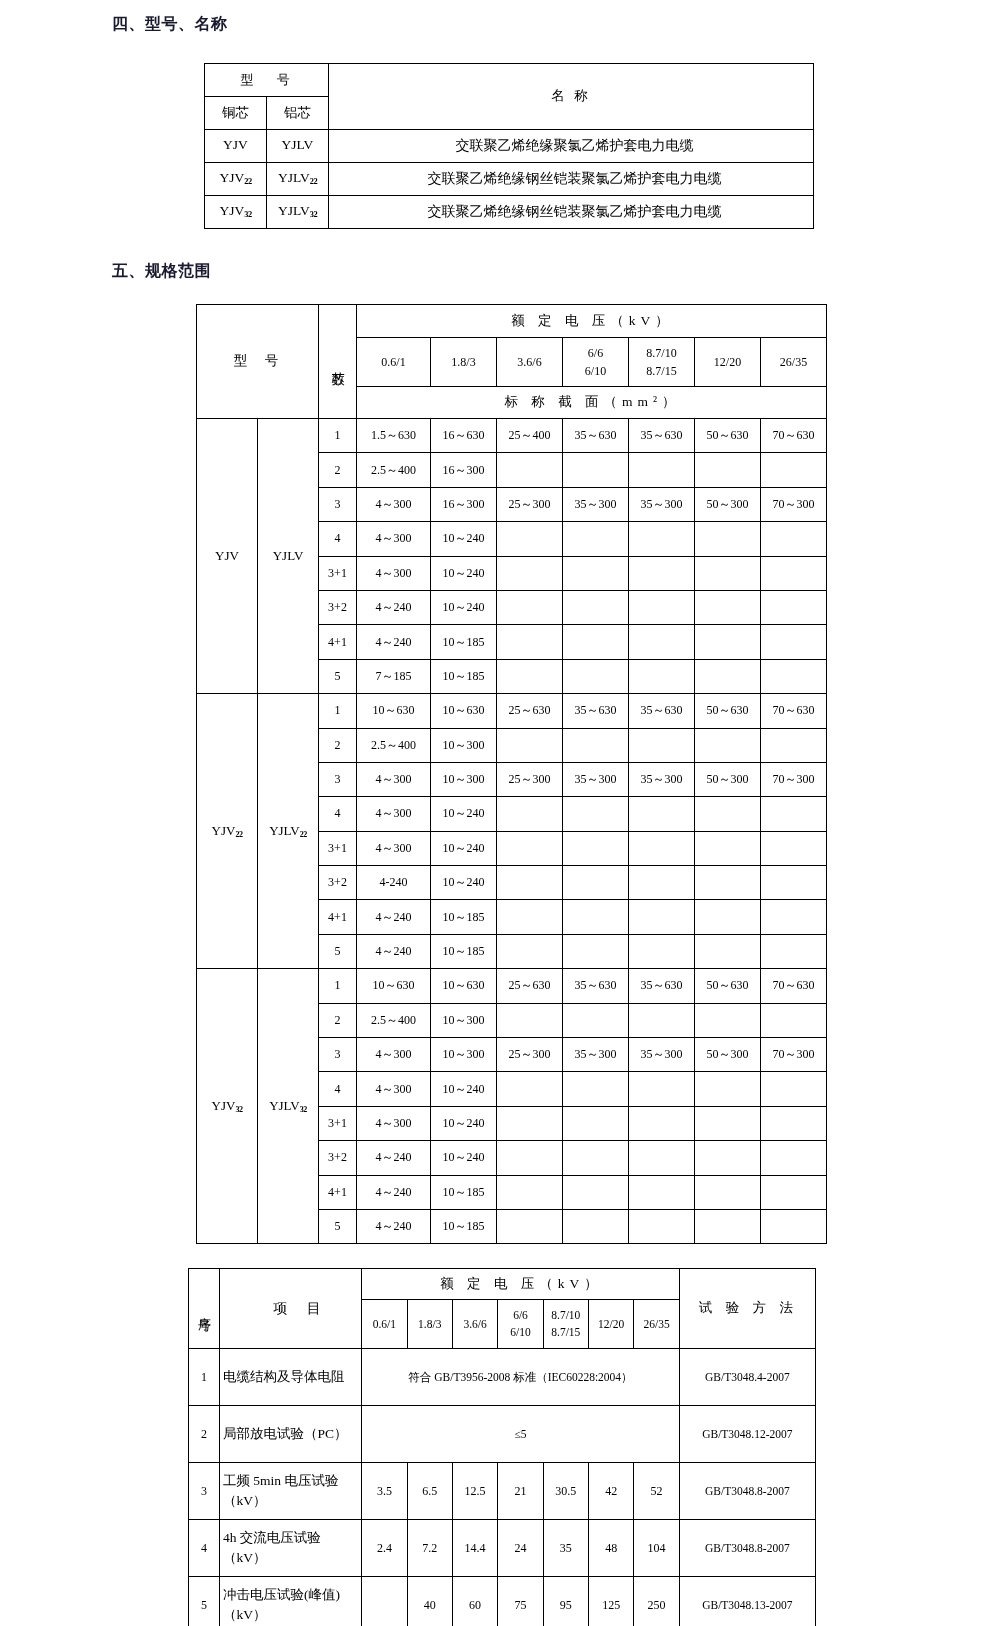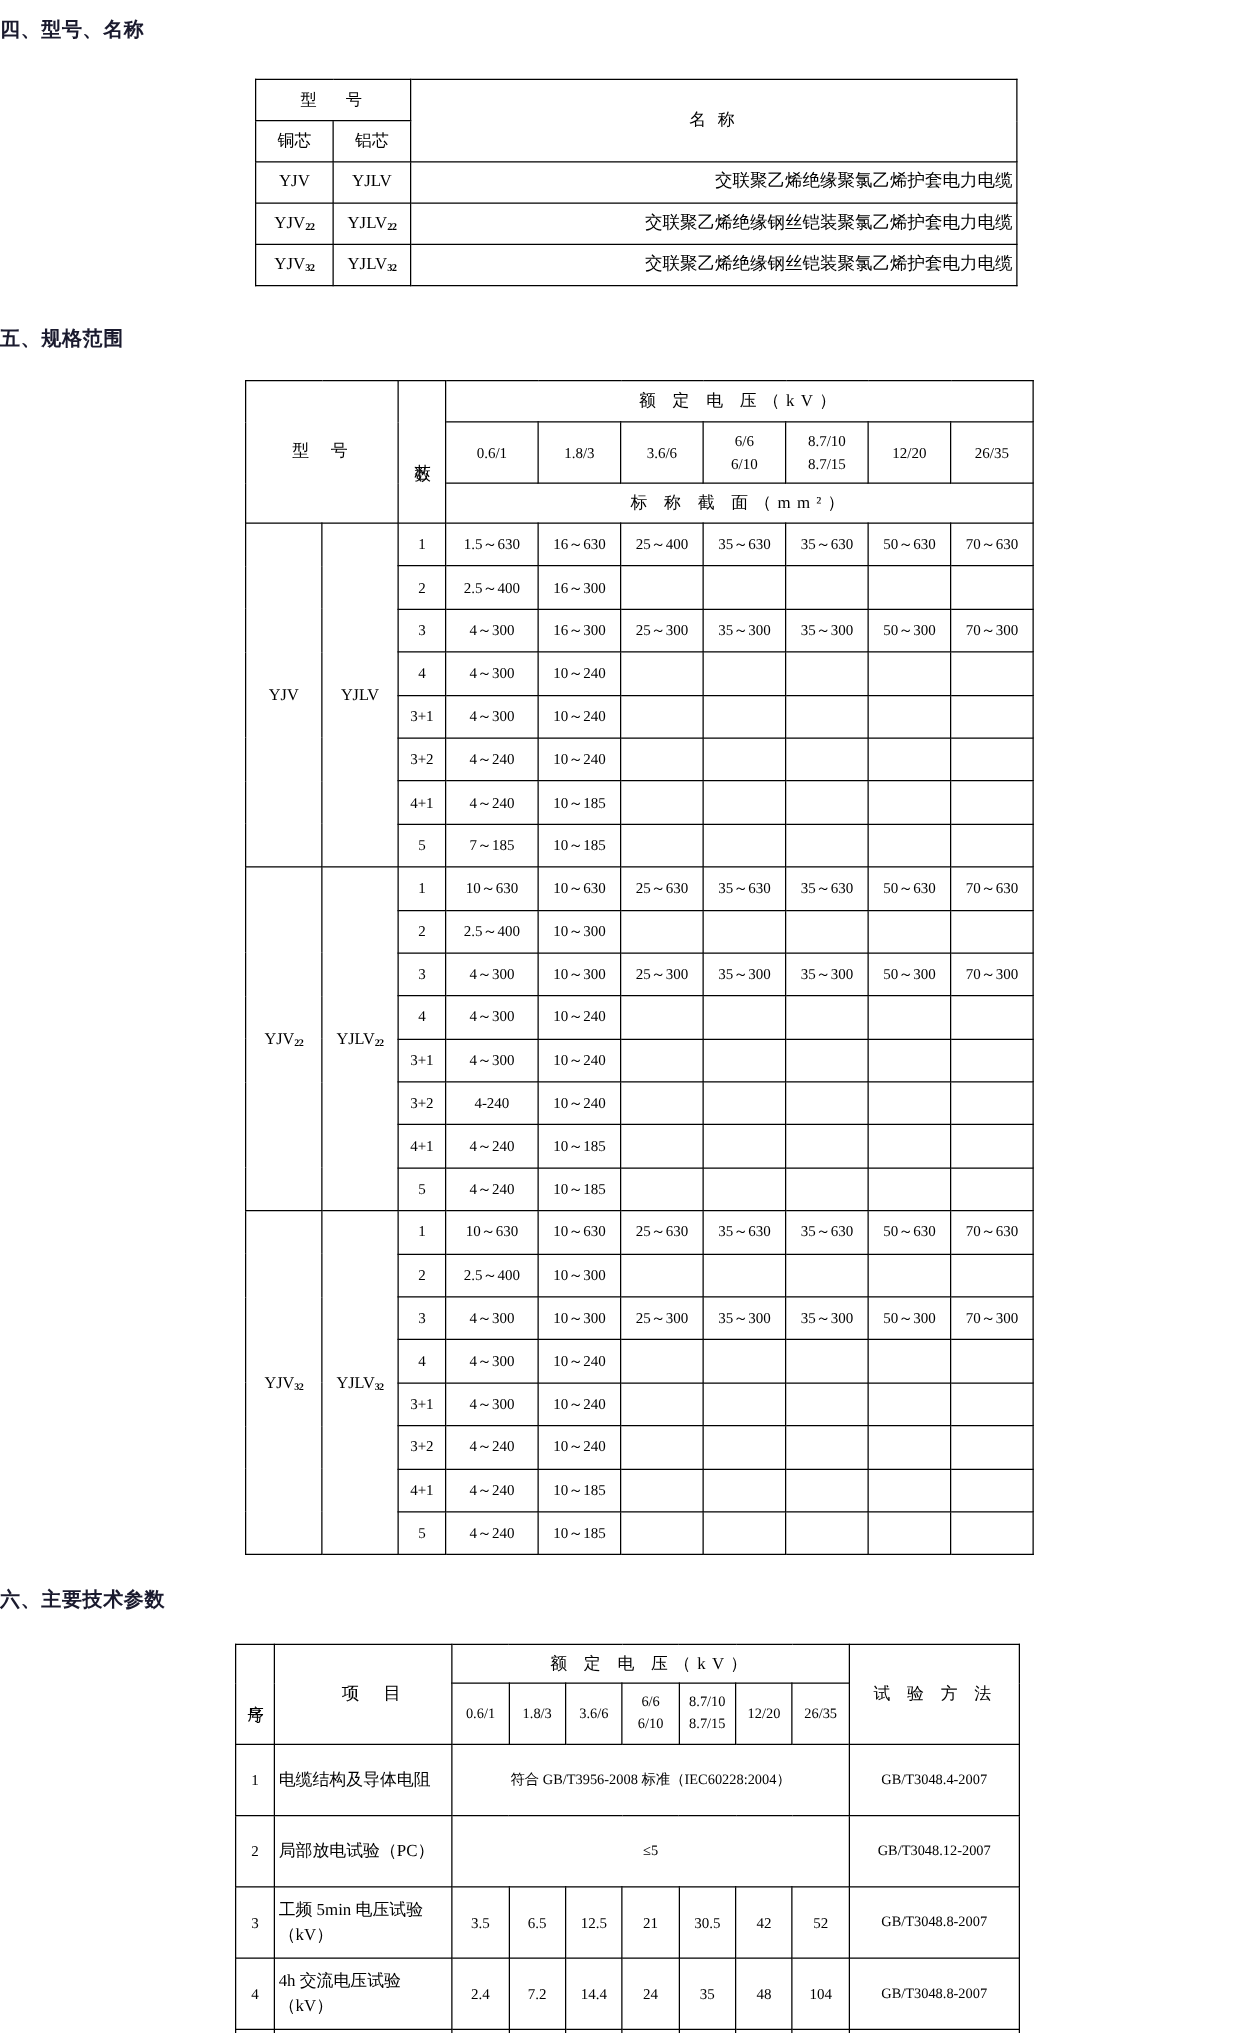--- a/index.html
+++ b/index.html
@@ -22,21 +22,21 @@
   }
   h2.section-heading {
     font-family: "Liberation Sans", "DejaVu Sans", sans-serif;
     font-weight: bold;
     font-size: 16px;
     color: #1a1a2e;
     margin: 0;
     padding: 0;
     letter-spacing: 0.5px;
   }
-  .heading-wrap { }
+  .heading-wrap { padding-left: 112px; }
 
   
   table.doc-tbl {
     border-collapse: collapse;
     font-family: "Liberation Serif", "DejaVu Serif", serif;
     font-size: 13px;
     table-layout: fixed;
   }
   table.doc-tbl td, table.doc-tbl th {
     border: 1px solid #000000;
@@ -50,21 +50,21 @@
   
   #tbl-model {
     width: 610px;
     margin-left: 204px;
     margin-top: 28px;
   }
   #tbl-model td { height: 28px; }
   #tbl-model .sp { letter-spacing: 10px; padding-left: 10px; }
   #tbl-model .cn { font-size: 13.5px; }
   #tbl-model .name-cell {
-    text-align: right;
+    text-align: center;
     padding-left: 10px;
     font-size: 14px;
     font-family: Liberation Serif, serif;
   }
   #tbl-model .code { font-size: 13.5px; font-family: "Liberation Serif", serif; }
   sub { font-size: 0.62em; vertical-align: -0.22em; letter-spacing: -0.5px; font-weight: bold; }
 
   
   #tbl-spec {
     width: 628px;
@@ -428,23 +428,20 @@
           <td>10～185</td>
           <td></td>
           <td></td>
           <td></td>
           <td></td>
           <td></td>
         </tr>
       </tbody>
   </table>
 
-  <div class="heading-wrap" style="margin-top:26px;">
-    <h2 class="section-heading">六、主要技术参数</h2>
-  </div>
 
   <table class="doc-tbl" id="tbl-tech">
     <colgroup>
       <col style="width:30px">
         <col style="width:138px">
       <col style="width:44px">
         <col style="width:44px">
         <col style="width:44px">
       <col style="width:44px">
         <col style="width:44px">

